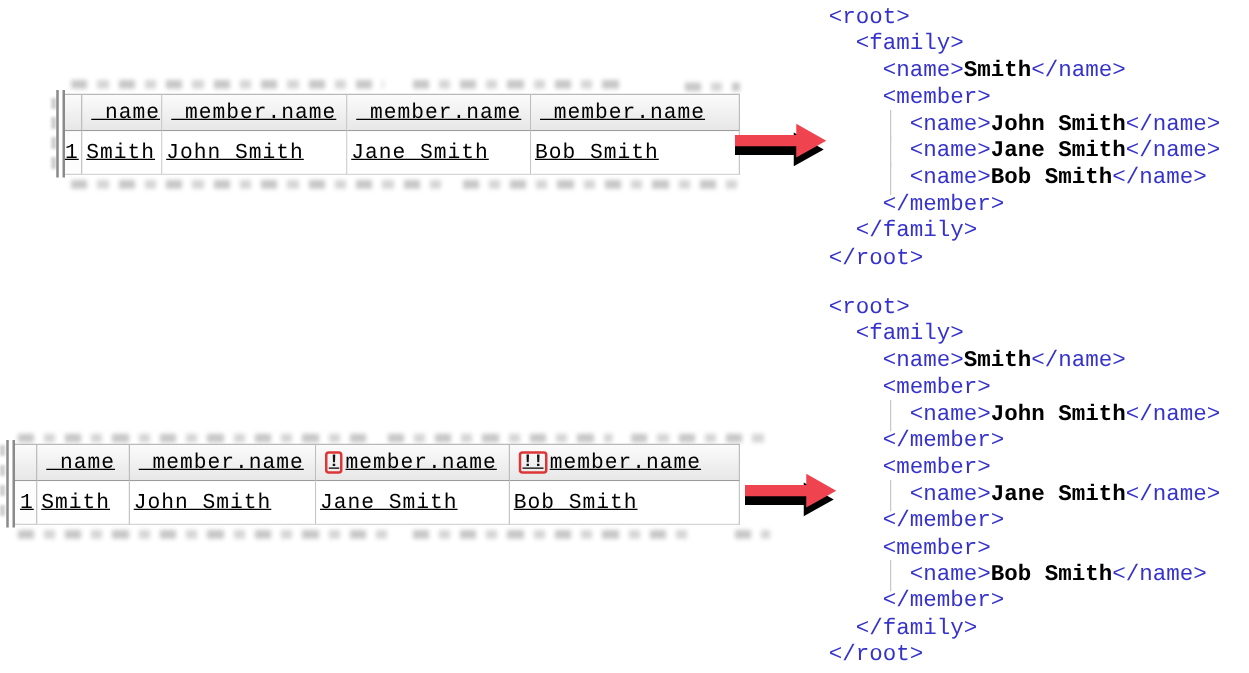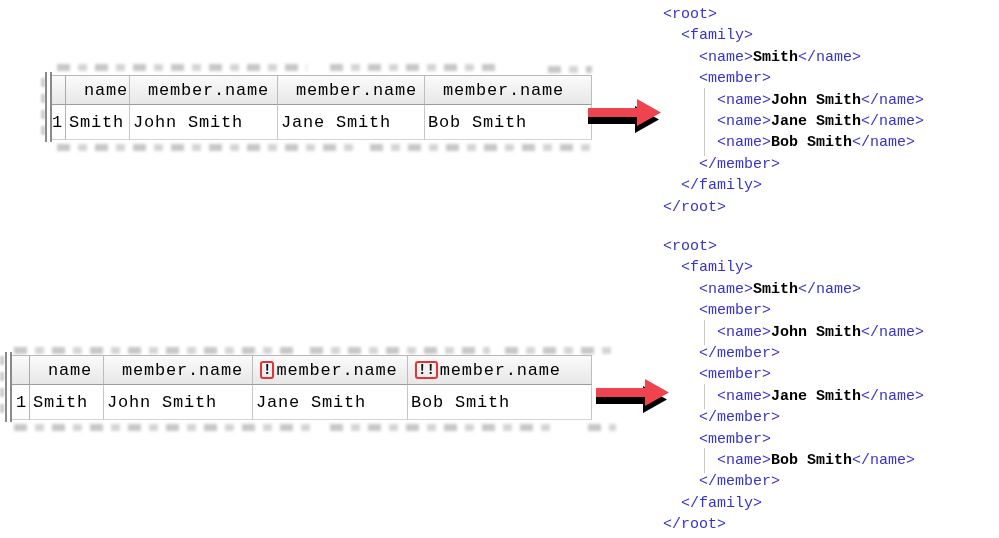--- a/index.html
+++ b/index.html
@@ -3,21 +3,21 @@
 <meta charset="utf-8">
 <style>
   html,body{margin:0;padding:0;background:#fff;}
   #canvas{position:relative;width:999px;height:538px;background:#ffffff;overflow:hidden;
           font-family:"Liberation Mono",monospace;}
 
   
   .grid{position:absolute;display:grid;font-size:17px;letter-spacing:.8px;color:#000;}
   .grid.top{left:52px;top:75px;grid-template-columns:14px 64px 148px 147px 167px;grid-template-rows:30px 35px;}
   .grid.bottom{left:12px;top:355px;grid-template-columns:18px 74px 149px 155px 184px;grid-template-rows:30px 35px;}
-  .cell{display:flex;align-items:center;box-sizing:border-box;white-space:pre;overflow:hidden;}
+  .cell{display:flex;align-items:center;box-sizing:border-box;white-space:pre;overflow:hidden;text-decoration:underline;}
   .cell.hdr{background:linear-gradient(#fbfbfb,#e7e7e7);border-top:1px solid #b9b9b9;
             border-bottom:1px solid #9c9c9c;border-right:1px solid #bdbdbd;padding-left:7px;}
   .cell.corner{padding-left:0;border-right:1px solid #a9a9a9;}
   .cell.num{justify-content:flex-end;padding-right:2px;border-right:1px solid #b3b3b3;
             border-bottom:1px solid #d0d0d0;background:#fdfdfd;}
   .cell.data{background:#fff;border-right:1px solid #c6c6c6;border-bottom:1px solid #d6d6d6;padding-left:3px;}
   .marker{display:inline-block;border:2px solid #dd3636;border-radius:3px;color:#111;
           font-weight:bold;font-size:14px;line-height:14px;padding:0 1px;margin-right:2px;letter-spacing:0;}
 
   
@@ -25,21 +25,21 @@
   .vbar.top{left:45px;top:72px;height:70px;}
   .vbar.bottom{left:5px;top:352px;height:70px;}
 
   
   .blur-h{position:absolute;height:7px;opacity:.55;filter:blur(1.6px);
           background:repeating-linear-gradient(90deg,#9a9a9a 0 13px,transparent 13px 21px,#b3b3b3 21px 30px,transparent 30px 38px);}
   .blur-v{position:absolute;width:4px;opacity:.5;filter:blur(1.2px);
           background:repeating-linear-gradient(180deg,#9a9a9a 0 9px,transparent 9px 16px);}
 
   
-  .xmlpanel{position:absolute;font-size:15px;line-height:21.4px;white-space:pre;}
+  .xmlpanel{position:absolute;font-size:18px;line-height:21.4px;white-space:pre;}
   .xline{position:relative;white-space:pre;}
   .xline .t{color:#3633cc;}
   .xline .v{color:#000;font-weight:bold;}
   .guide{position:absolute;left:4.55ch;top:-2px;bottom:-2px;width:1px;background:#c9c9c9;}
   .xmlpanel.top{left:663px;top:4px;}
   .xmlpanel.bottom{left:663px;top:236px;}
 
   
   .arrow{position:absolute;width:76px;height:42px;}
   .arrow.top{left:588px;top:95px;}

